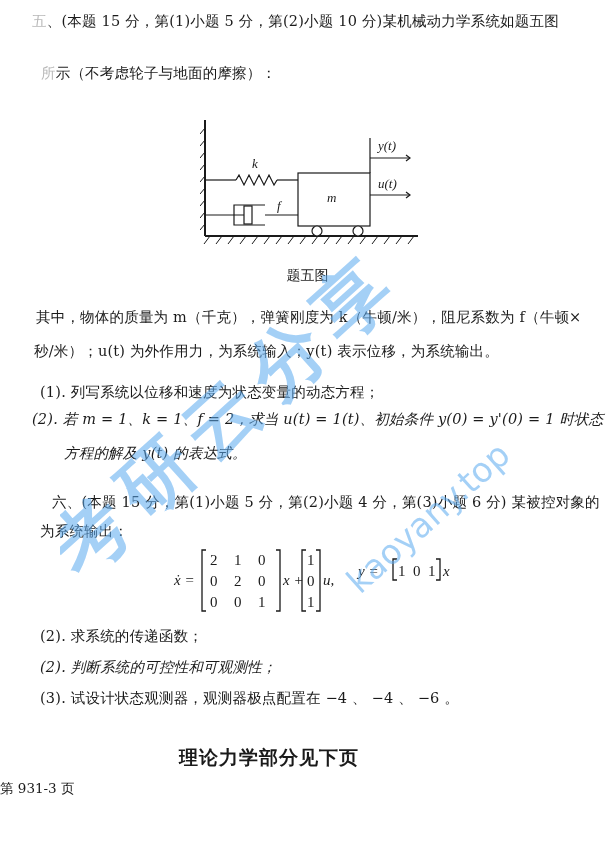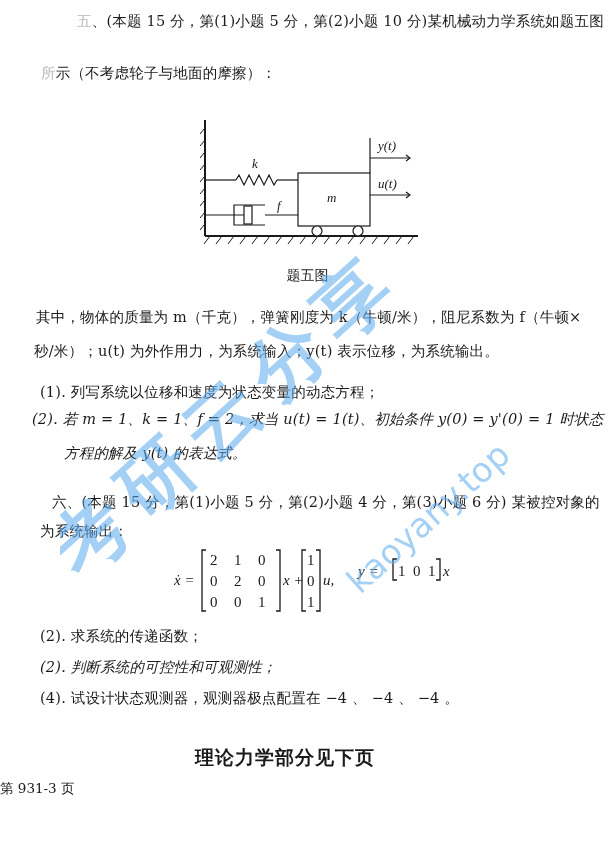--- a/index.html
+++ b/index.html
@@ -46,38 +46,37 @@
       width: 300px; height: 70px;
     }
     .footer-title {
       position: absolute;
       left: 0; width: 538px; top: 745px;
       text-align: center;
       font-family: "DejaVu Sans", "Liberation Sans", sans-serif;
       font-weight: bold;
       font-size: 19px;
       letter-spacing: 1px;
-      padding-left: 16px;
     }
     .footer-page {
       position: absolute;
       left: 0; width: 615px; top: 780px;
       font-size: 13.5px;
     }
     .watermark {
       position: absolute;
       pointer-events: none;
     }
   </style>
 </head>
 <body>
 
 <div class="page">
 
-  <div class="line" style="left:32px; top:12px;margin-left:45px;">
+  <div class="line" style="left:32px; top:12px;">
     <span class="faded">五</span><span>、(本题 15 分，第(1)小题 5 分，第(2)小题 10 分)某机械动力学系统如题五图</span>
   </div>
   <div class="line" style="left:41px; top:64px;">
     <span class="faded">所</span><span>示（不考虑轮子与地面的摩擦）：</span>
   </div>
 
   <svg class="figure" viewBox="0 0 220 130" xmlns="http://www.w3.org/2000/svg">
     <g stroke="#1a1a1a" stroke-width="2" fill="none">
 
       <line x1="5" y1="2" x2="5" y2="118"></line>
@@ -189,21 +188,21 @@
       <text x="188" y="31" font-style="italic">y =</text>
       <text x="228" y="31">1</text>
       <text x="243" y="31">0</text>
       <text x="258" y="31">1</text>
       <text x="273" y="31" font-style="italic">x</text>
     </g>
   </svg>
 
   <div class="line" style="left:40px; top:627px;">(2). 求系统的传递函数；</div>
   <div class="line" style="left:40px; top:658px;font-style:italic;">(2). 判断系统的可控性和可观测性；</div>
-  <div class="line" style="left:40px; top:689px;">(4). 试设计状态观测器，观测器极点配置在 −4 、 −4 、 −4 。</div>
+  <div class="line" style="left:40px; top:689px;">(3). 试设计状态观测器，观测器极点配置在 −4 、 −4 、 −6 。</div>
 
   <div class="footer-title">理论力学部分见下页</div>
   <div class="footer-page">第 931-3 页</div>
 
   <svg class="watermark" style="left:60px; top:250px;" width="480" height="360" viewBox="0 0 480 360" xmlns="http://www.w3.org/2000/svg">
     <g opacity="0.55">
       <text x="20" y="330" transform="rotate(-42 20 330)" font-family="DejaVu Sans, sans-serif" font-size="74" font-weight="bold" fill="#5aaaf0" letter-spacing="14">考研云分享</text>
       <text x="300" y="345" transform="rotate(-42 300 345)" font-family="DejaVu Sans, sans-serif" font-size="34" fill="#5aaaf0">kaoyany.top</text>
     </g>
   </svg>

